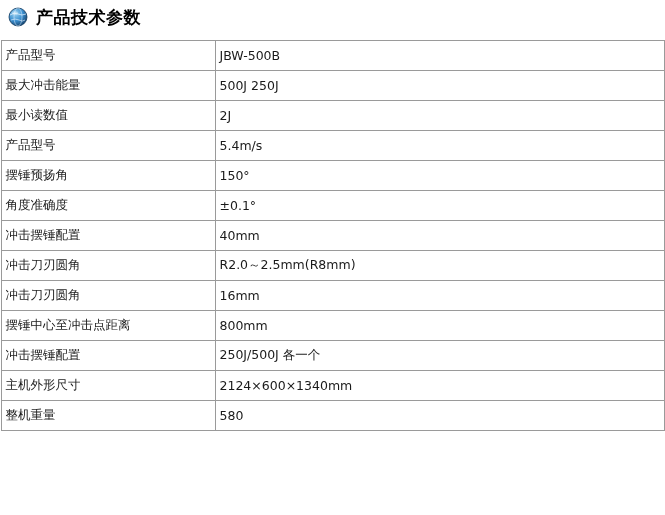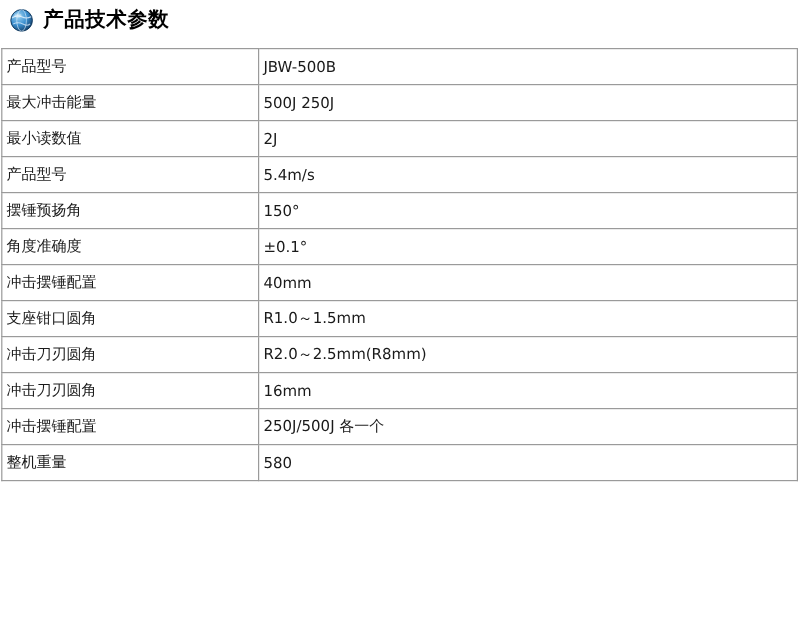--- a/index.html
+++ b/index.html
@@ -113,34 +113,38 @@
       </tr>
       <tr>
         <td class="col-label">角度准确度</td>
         <td class="col-value">±0.1°</td>
       </tr>
       <tr>
         <td class="col-label">冲击摆锤配置</td>
         <td class="col-value">40mm</td>
       </tr>
       <tr>
-        <td class="col-label">支座钳口圆角</td>
-        <td class="col-value">R1.0～1.5mm</td>
-      </tr>
-      <tr>
         <td class="col-label">冲击刀刃圆角</td>
         <td class="col-value">R2.0～2.5mm(R8mm)</td>
       </tr>
       <tr>
         <td class="col-label">冲击刀刃圆角</td>
         <td class="col-value">16mm</td>
       </tr>
       <tr>
+        <td class="col-label">摆锤中心至冲击点距离</td>
+        <td class="col-value">800mm</td>
+      </tr>
+      <tr>
         <td class="col-label">冲击摆锤配置</td>
         <td class="col-value">250J/500J 各一个</td>
+      </tr>
+      <tr>
+        <td class="col-label">主机外形尺寸</td>
+        <td class="col-value">2124×600×1340mm</td>
       </tr>
       <tr>
         <td class="col-label">整机重量</td>
         <td class="col-value">580</td>
       </tr>
 
     </tbody>
   </table>
 
 </div>

